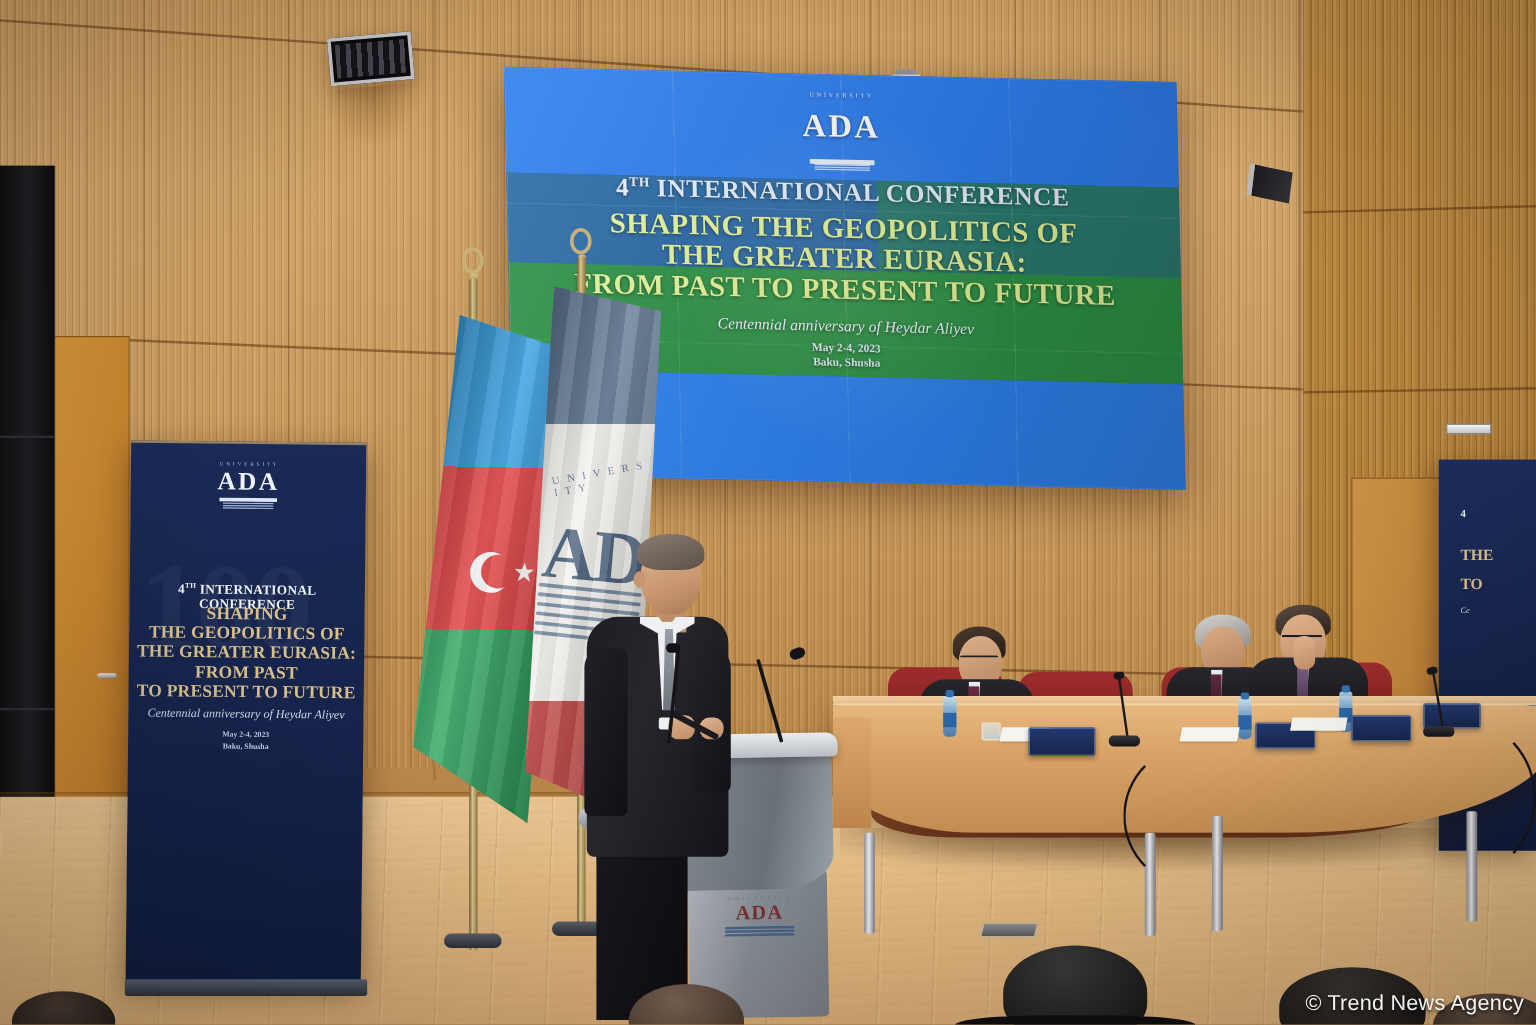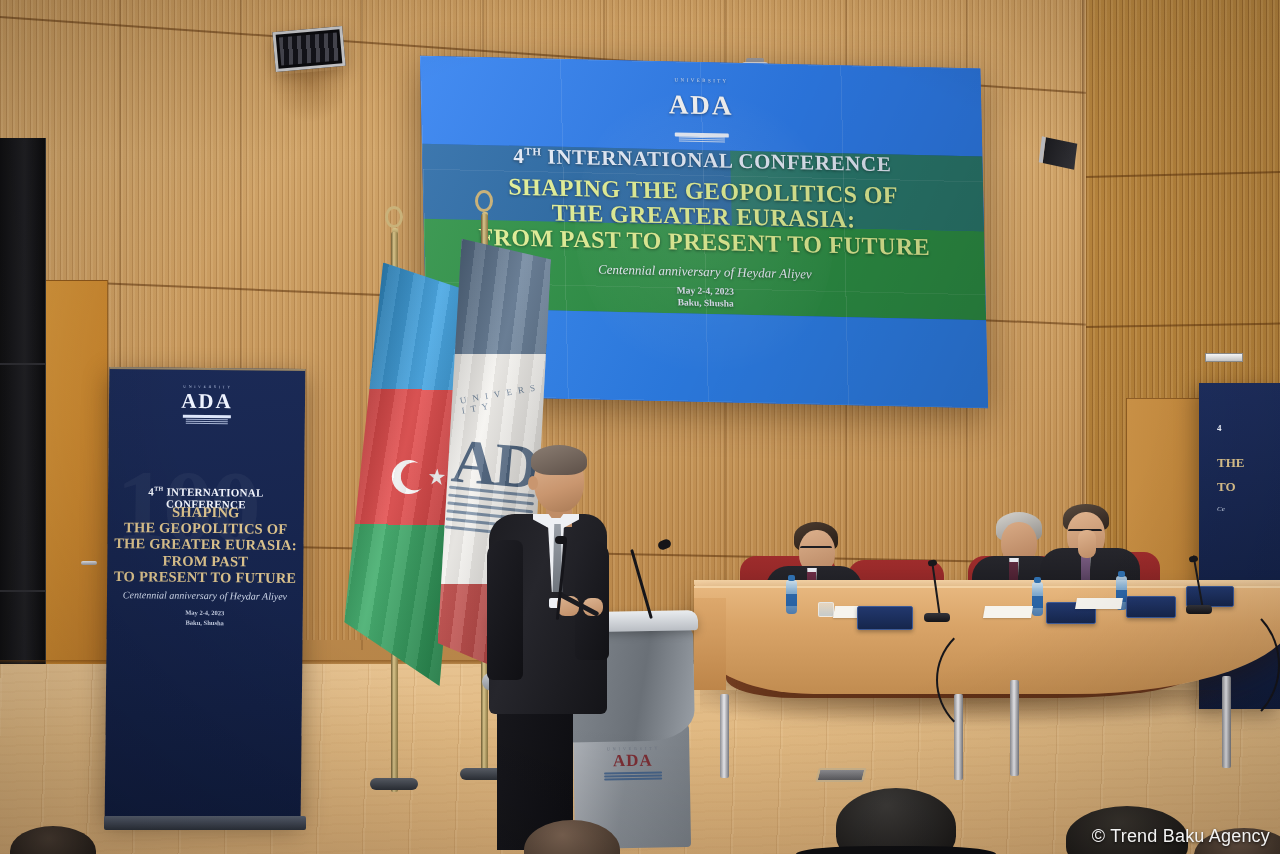--- a/index.html
+++ b/index.html
@@ -816,14 +816,14 @@
 
   <div class="aud aud5"></div>
   <div class="aud aud1"></div>
   <div class="aud aud2"></div>
   <div class="aud aud3"></div>
   <div class="aud aud4"></div>
   <div class="aud-shoulder" style="left:796px; top:846px; width:200px; height:20px;"></div>
 
   <div class="vignette"></div>
 
-  <div class="watermark">© Trend Baku Agency</div>
+  <div class="watermark">© Trend News Agency</div>
 </div>
 
 </body></html>

